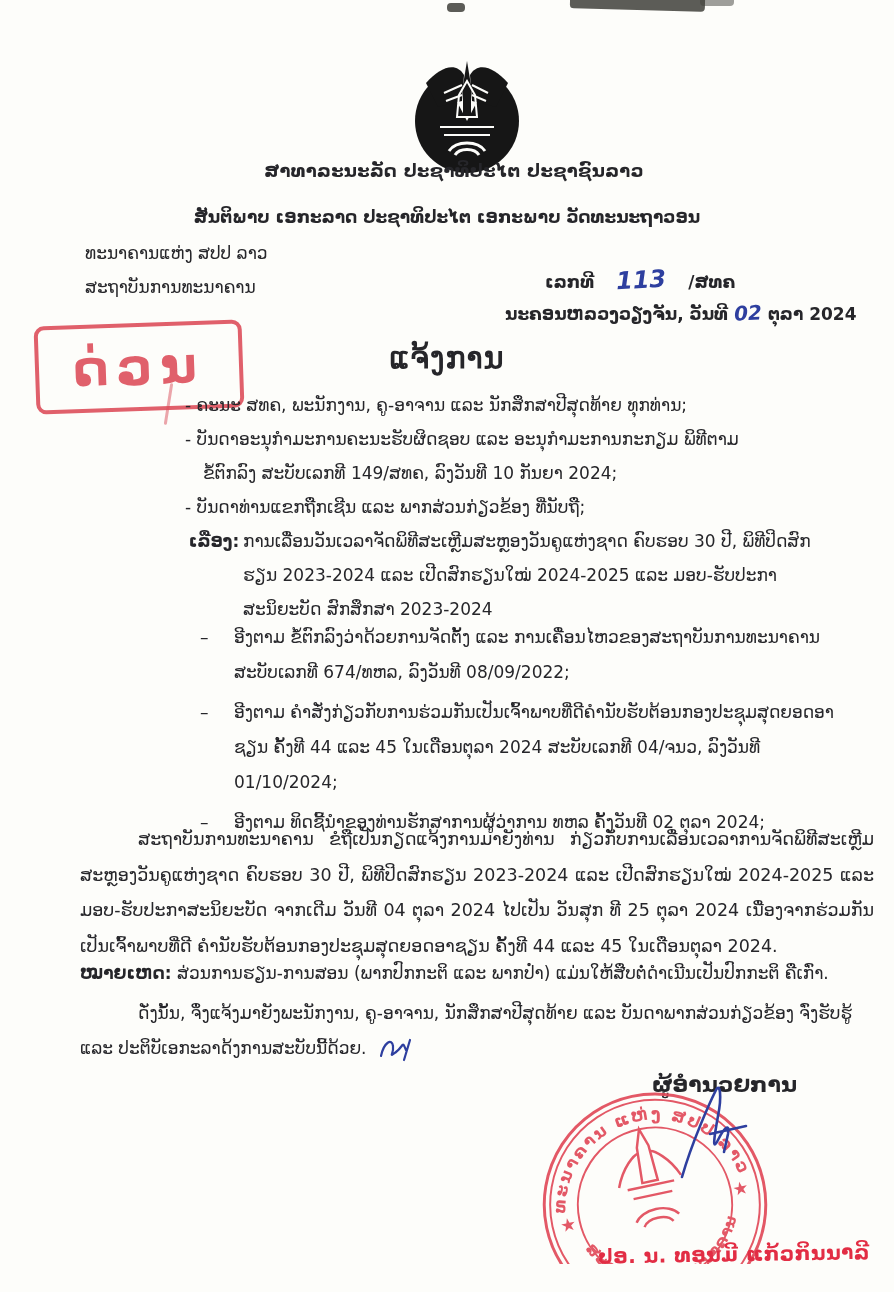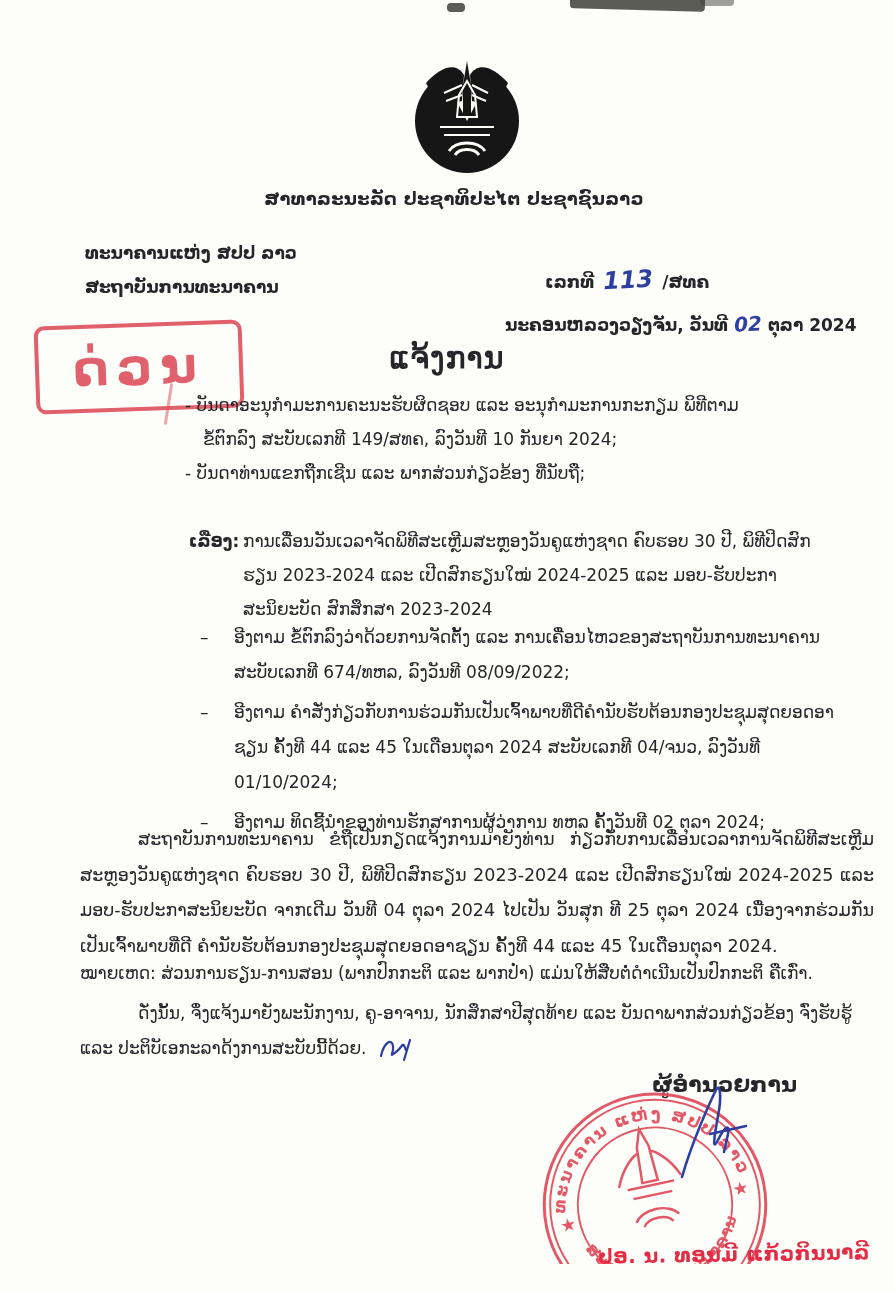--- a/index.html
+++ b/index.html
@@ -7,25 +7,25 @@
     position:relative;width:894px;height:1292px;margin:0 auto;
     background:#fdfdfa;
     font-family:"DejaVu Sans",sans-serif;
     color:#26262a;overflow:hidden;
     box-shadow:0 0 6px rgba(0,0,0,.25);
   }
   .abs{position:absolute;}
   .center{left:0;right:0;text-align:center;}
   .scan-blob{background:#3f3f39;border-radius:4px;opacity:.85;}
   
-  .hdr1{top:188px;font-size:18px;font-weight:bold;letter-spacing:.3px;padding-left:14px;}
+  .hdr1{top:160px;font-size:18px;font-weight:bold;letter-spacing:.3px;padding-left:14px;}
   .hdr2{top:207px;font-size:17px;font-weight:bold;}
-  .org{left:85px;font-size:17px;font-weight:700;}
-  .refline{left:545px;top:268px;font-size:17px;font-weight:600;display:flex;align-items:baseline;gap:9px;}
-  .dateline{left:505px;top:314px;font-size:17px;font-weight:600;display:flex;align-items:baseline;gap:6px;}
+  .org{left:85px;font-size:17px;font-weight:400;}
+  .refline{left:545px;top:268px;font-size:17px;font-weight:600;display:flex;align-items:baseline;gap:22px;}
+  .dateline{left:505px;top:303px;font-size:17px;font-weight:600;display:flex;align-items:baseline;gap:6px;}
   .hand{color:#2e3f9f;font-style:italic;font-weight:bold;font-size:24px;transform:rotate(-3deg);display:inline-block;line-height:1;}
   .hand.small{font-size:20px;}
   
   .stamp{
     left:35px;top:323px;width:200px;height:80px;
     border:4px solid #dd4b58;border-radius:10px;
     transform:rotate(-2deg);opacity:.88;
     display:flex;align-items:center;justify-content:center;
   }
   .stamp span{font-size:50px;font-weight:bold;color:#dd4b58;letter-spacing:8px;line-height:1;}
@@ -36,21 +36,21 @@
   .to-items div{padding-left:18px;text-indent:-18px;}
   .subj-block{left:185px;top:524px;width:660px;display:flex;font-size:17px;line-height:34px;}
   .subj-label{width:58px;font-weight:600;flex:none;text-align:center;}
   .subj-text{width:590px;}
   .cit-block{left:200px;top:620px;width:660px;font-size:17px;line-height:35px;}
   .cit-item{display:flex;margin-bottom:5px;}
   .cit-dash{width:34px;flex:none;}
   .cit-text{flex:1;}
   .para{left:80px;top:822px;width:794px;font-size:17.5px;line-height:35.5px;text-align:justify;text-indent:58px;}
   .note{left:80px;top:958px;width:794px;font-size:17px;line-height:30px;}
-  .note b{font-weight:normal;margin-top:36px;}
+  .note b{font-weight:bold;margin-top:36px;}
   .closing{left:80px;top:996px;width:794px;font-size:17px;line-height:35px;text-indent:58px;}
   .scribble{display:inline-block;vertical-align:middle;margin-left:6px;}
   .sig-title{left:652px;top:1072px;font-size:22px;font-weight:600;}
   .seal{left:536px;top:1086px;opacity:.92;}
   .bluesig{left:672px;top:1082px;}
   .red-name{
     left:598px;top:1242px;width:300px;
     font-size:20px;font-weight:bold;color:#e22d44;
     transform:rotate(-1deg);letter-spacing:.5px;white-space:nowrap;
   }
@@ -75,20 +75,21 @@
       <path d="M104,28 C90,12 74,6 66,20 L68,46 L92,52 Z" fill="#161616"></path>
       <path d="M40,38 L58,30 M42,46 L58,40 M84,38 L68,30 M82,46 L68,40" stroke="#fdfdfa" stroke-width="2"></path>
       <polygon points="55,40 63,26 71,40 73,62 53,62" fill="none" stroke="#fdfdfa" stroke-width="2"></polygon>
       <path d="M45,96 A20,14 0 0 1 81,96" fill="none" stroke="#fdfdfa" stroke-width="3"></path>
       <path d="M51,100 A13,9 0 0 1 75,100" fill="none" stroke="#fdfdfa" stroke-width="3"></path>
       <path d="M36,72 L90,72 M40,80 L86,80" stroke="#fdfdfa" stroke-width="2"></path>
     </svg>
   </div>
 
   <div class="abs center hdr1">ສາທາລະນະລັດ ປະຊາທິປະໄຕ ປະຊາຊົນລາວ</div>
+  <div class="abs center hdr2">ສັນຕິພາບ ເອກະລາດ ປະຊາທິປະໄຕ ເອກະພາບ ວັດທະນະຖາວອນ</div>
 
   <div class="abs org" style="top:243px;">ທະນາຄານແຫ່ງ ສປປ ລາວ</div>
   <div class="abs org" style="top:277px;">ສະຖາບັນການທະນາຄານ</div>
 
   <div class="abs refline">
     <span>ເລກທີ</span>
     <span class="hand">113</span>
     <span>/ສທຄ</span>
   </div>
 
@@ -99,20 +100,21 @@
   </div>
 
   <div class="abs stamp">
     <span>ດ່ວນ</span>
   </div>
 
   <div class="abs center title">ແຈ້ງການ</div>
 
   <div class="abs to-block">
     <div class="to-items" style="width:600px;">
+      <div>- ຄະນະ ສທຄ, ພະນັກງານ, ຄູ-ອາຈານ ແລະ ນັກສຶກສາປີສຸດທ້າຍ ທຸກທ່ານ;</div>
       <div>- ບັນດາອະນຸກໍາມະການຄະນະຮັບຜິດຊອບ ແລະ ອະນຸກໍາມະການກະກຽມ ພິທີຕາມຂໍ້ຕົກລົງ ສະບັບເລກທີ 149/ສທຄ, ລົງວັນທີ 10 ກັນຍາ 2024;</div>
       <div>- ບັນດາທ່ານແຂກຖືກເຊີນ ແລະ ພາກສ່ວນກ່ຽວຂ້ອງ ທີ່ນັບຖື;</div>
     </div>
   </div>
 
   <div class="abs subj-block">
     <div class="subj-label">ເລື່ອງ:</div>
     <div class="subj-text">ການເລື່ອນວັນເວລາຈັດພິທີສະເຫຼີມສະຫຼອງວັນຄູແຫ່ງຊາດ ຄົບຮອບ 30 ປີ, ພິທີປິດສົກຮຽນ 2023-2024 ແລະ ເປີດສົກຮຽນໃໝ່ 2024-2025 ແລະ ມອບ-ຮັບປະກາສະນິຍະບັດ ສົກສຶກສາ 2023-2024</div>
   </div>
 

